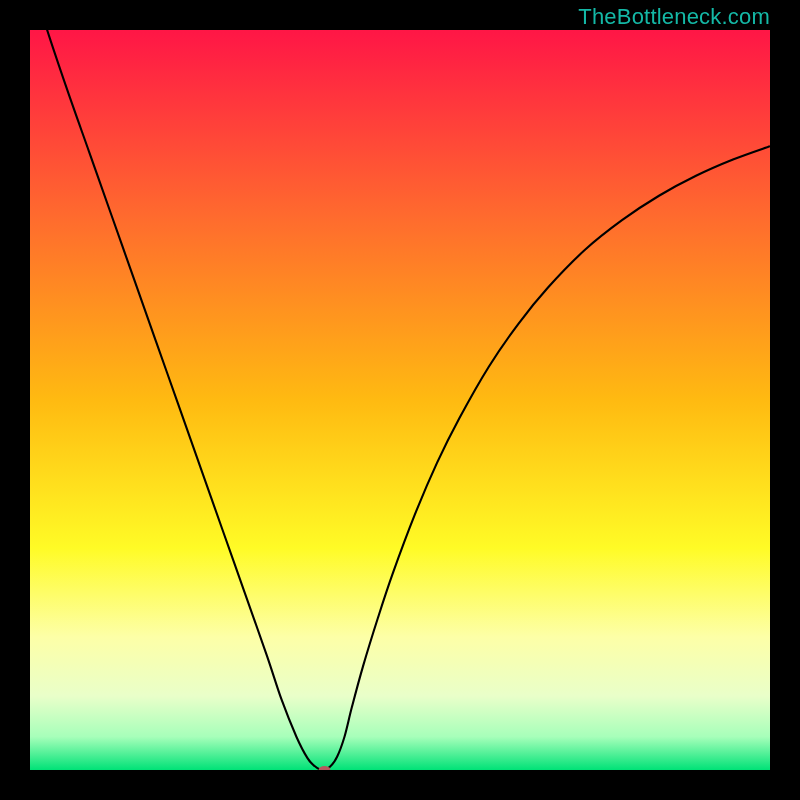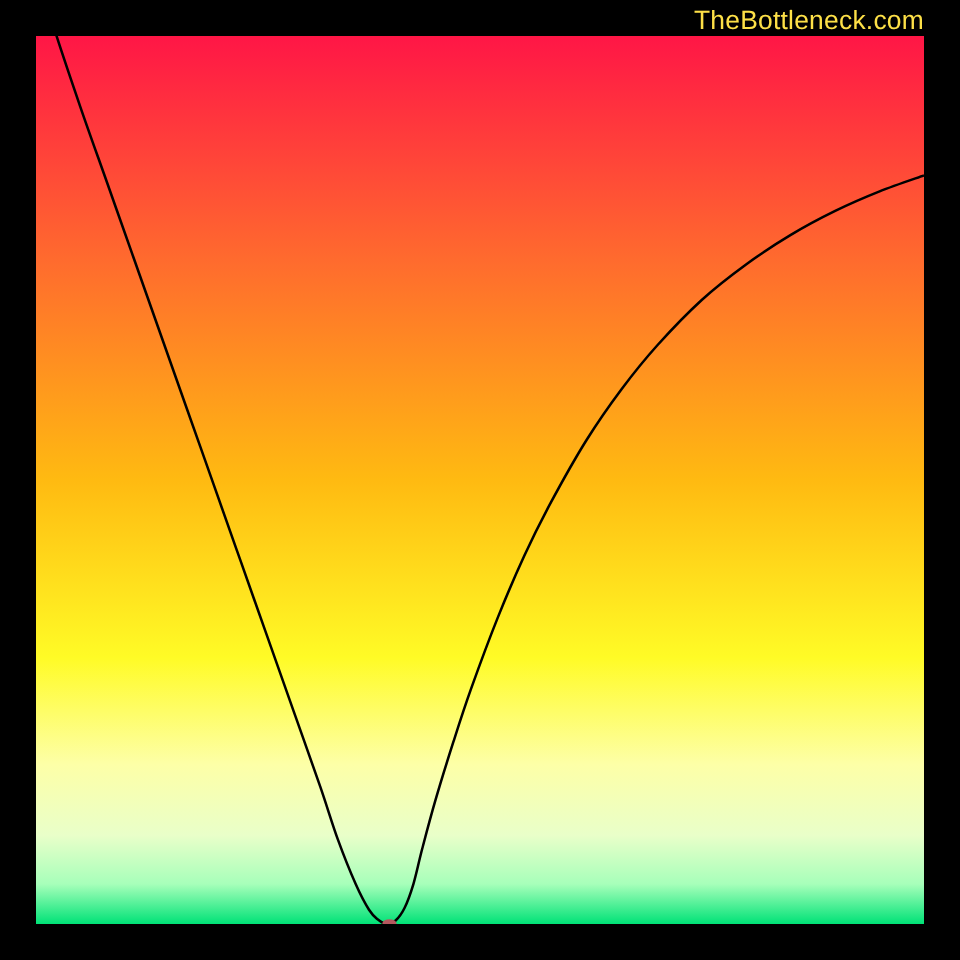--- a/index.html
+++ b/index.html
@@ -20,21 +20,21 @@
     position: absolute;
     left: 30px;
     top: 30px;
     width: 740px;
     height: 740px;
   }
   .watermark {
     position: absolute;
     top: 4px;
     right: 30px;
-    color: #fde047;
+    color: #14b8a6;
     font-size: 22px;
     font-weight: 500;
     letter-spacing: 0.2px;
   }
   svg { display: block; }
 </style>
 </head>
 <body>
 
 <div class="frame">

